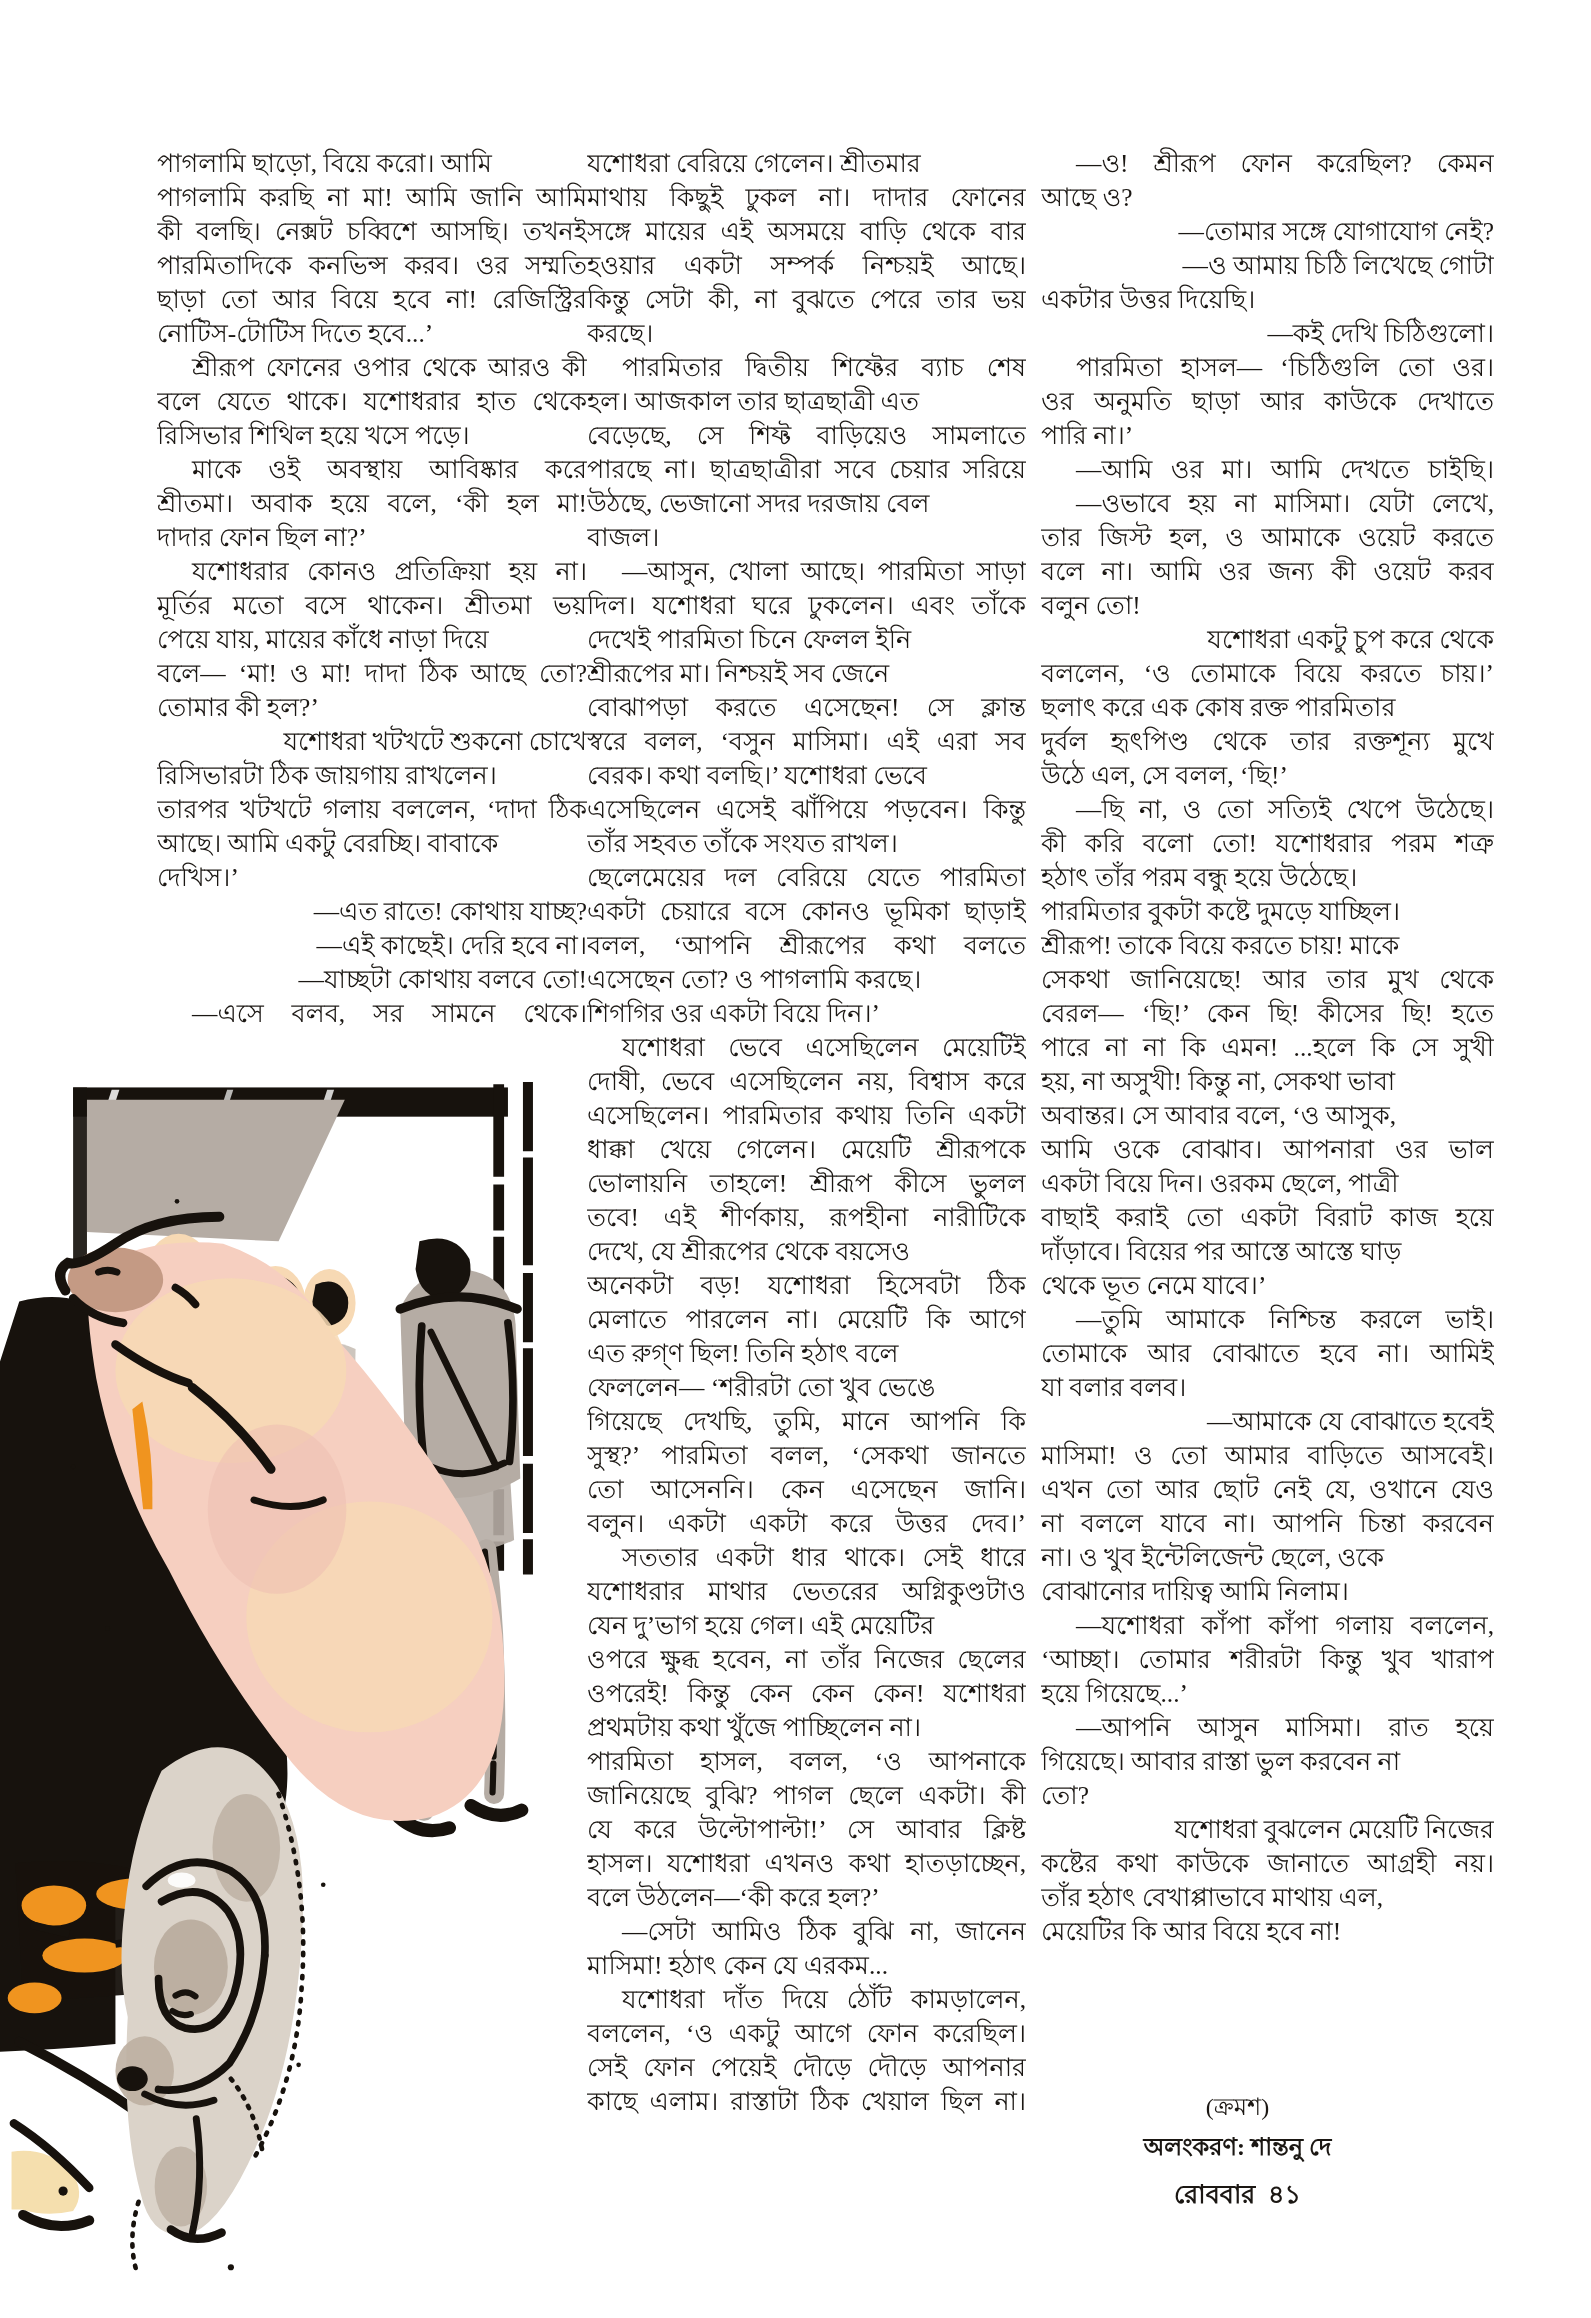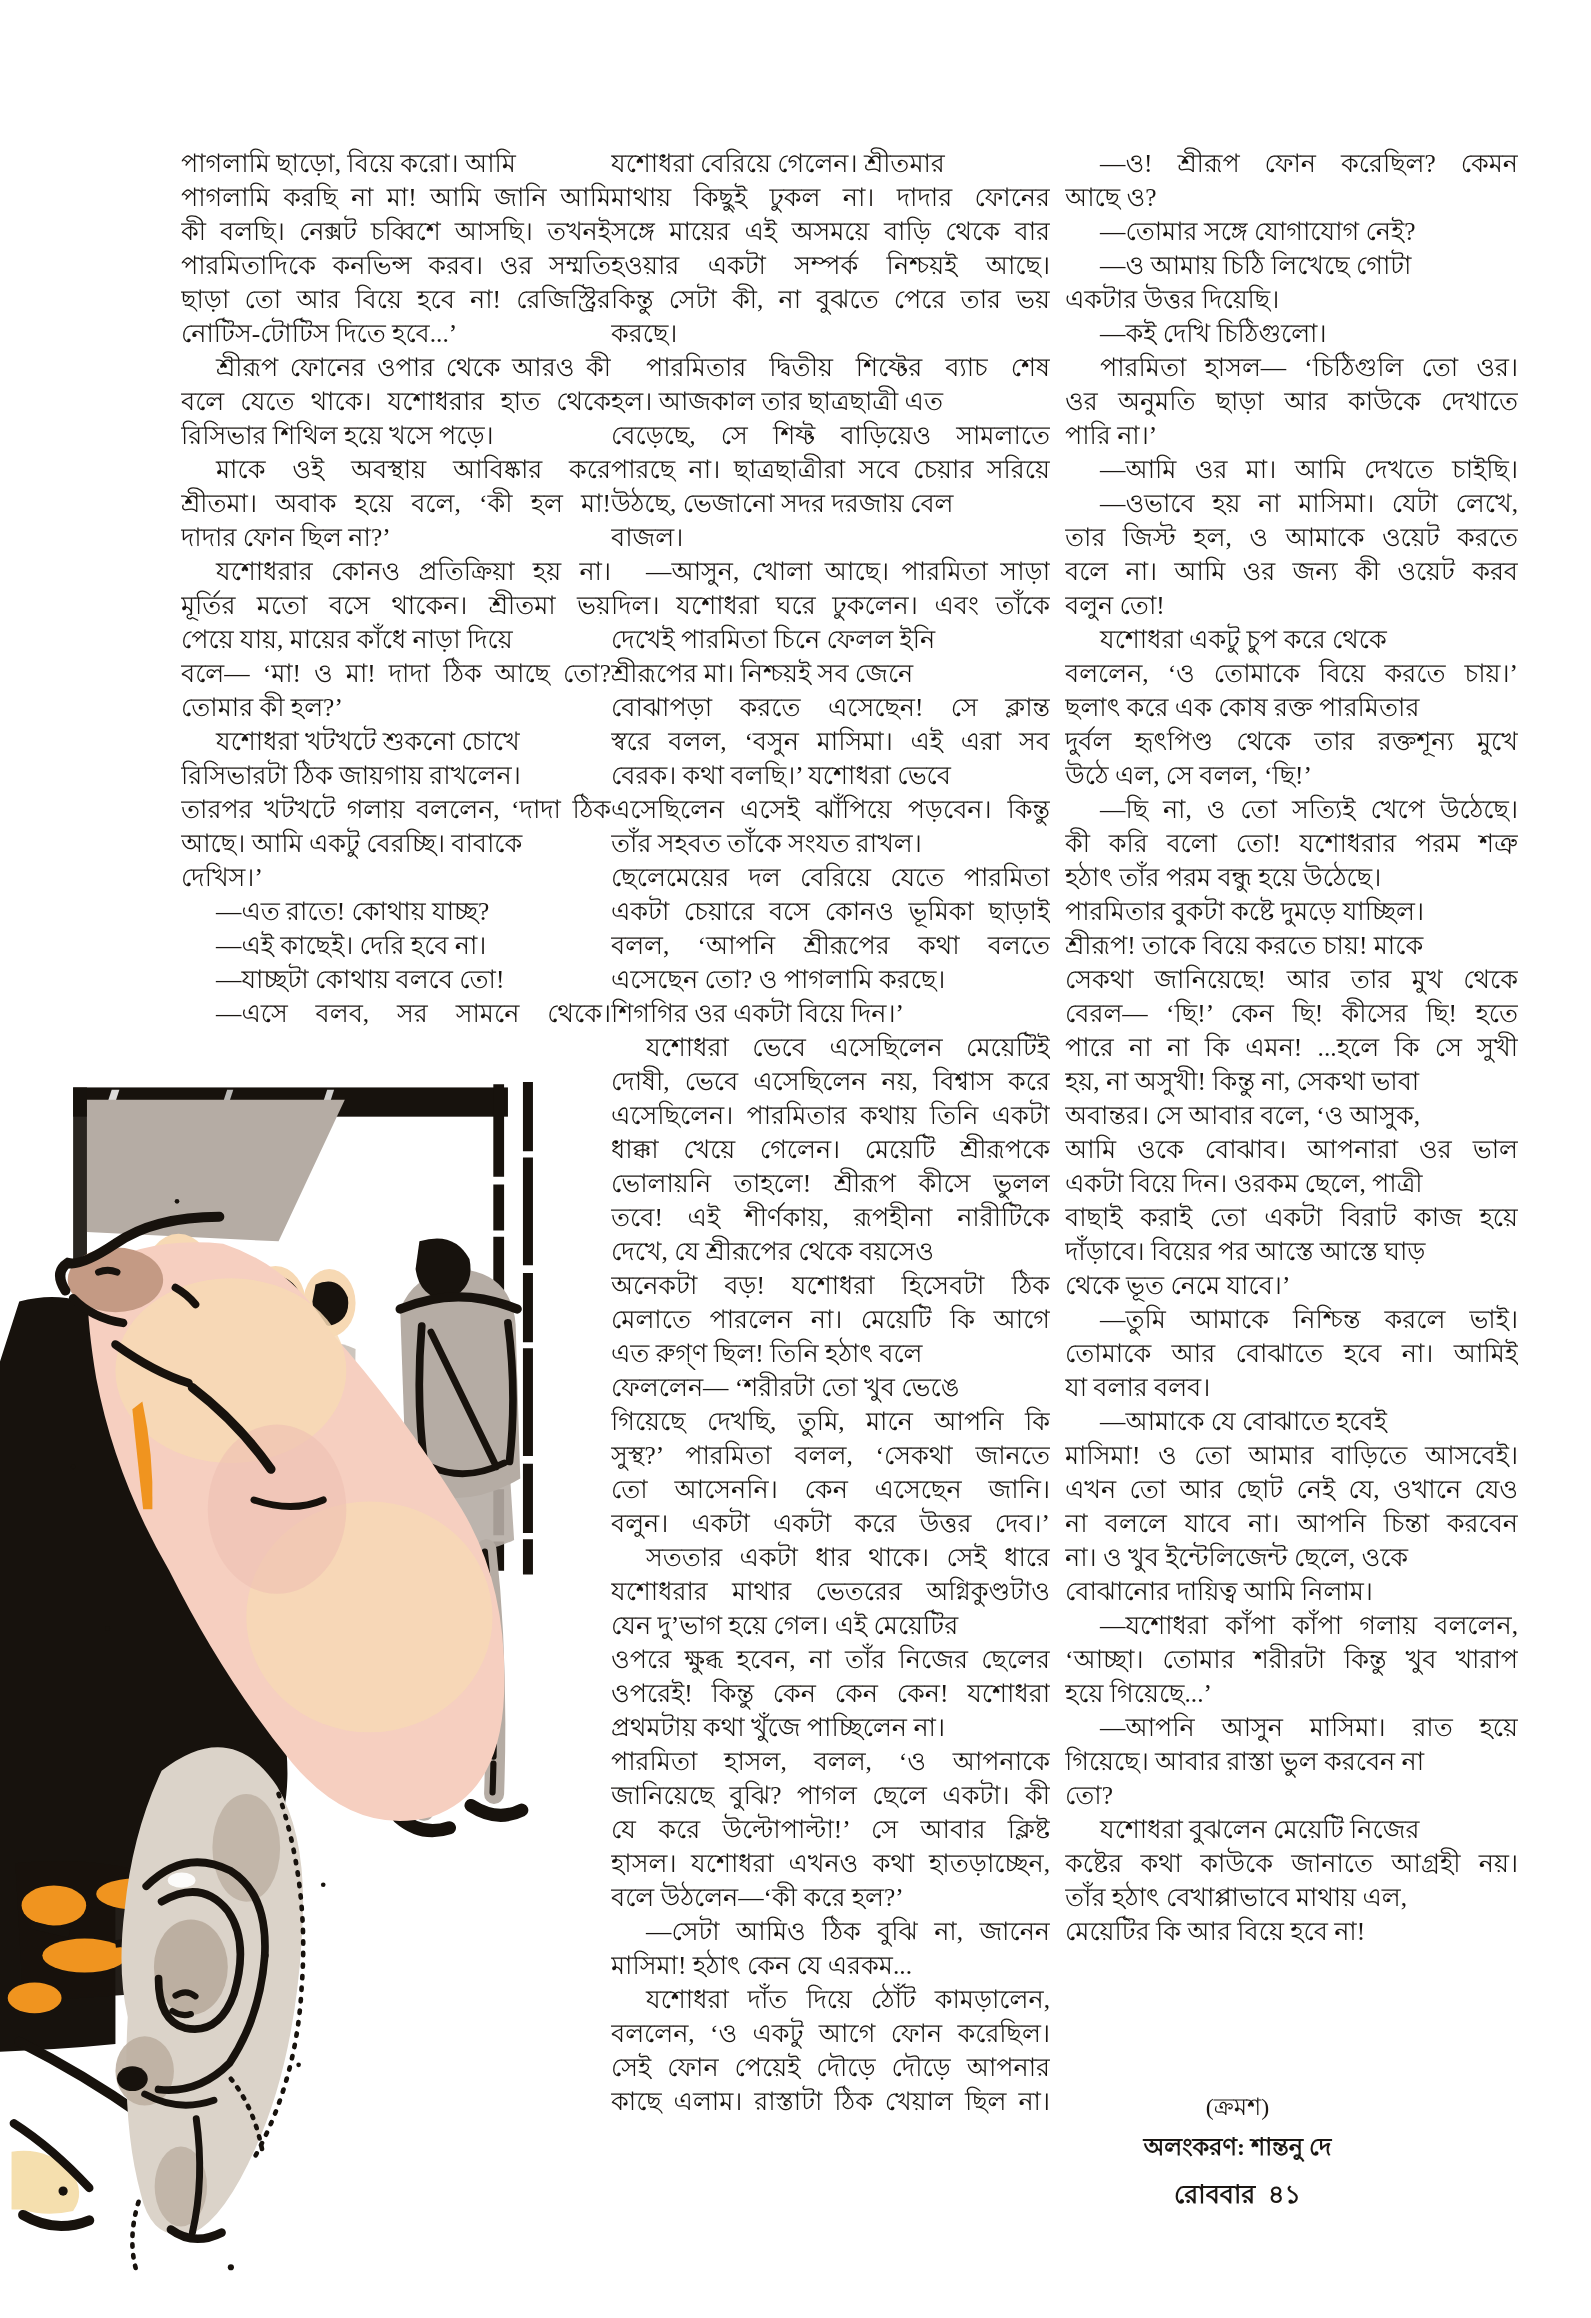--- a/index.html
+++ b/index.html
@@ -7,27 +7,27 @@
     position:relative;
     width:1591px;height:2319px;
     background:var(--c-paper,#ffffff);
     font-family:"Liberation Serif","DejaVu Serif",serif;
     color:var(--c-ink,#1b1713);
     overflow:hidden;
     margin:0 auto;
   }
   .col{
     position:absolute;top:146px;
-    font-size:25.4px;line-height:34px;margin-left:24px;
+    font-size:25.4px;line-height:34px;
   }
   .col-1{left:157px;width:430px;}
   .col-2{left:587px;width:439px;}
   .col-3{left:1041px;width:453px;}
   .ln{height:34px;white-space:nowrap;overflow:hidden;text-align:left;}
-  .ln.in{text-indent:35px;}
+  .ln.in{text-indent:35px;text-align:right;}
   .ln.j{text-align:justify;text-align-last:justify;}
   .footer-block{
     position:absolute;left:1041px;width:393px;text-align:center;
   }
   .serial{top:2088px;font-size:24px;}
   .credit{top:2128px;font-size:24px;font-weight:bold;}
   .pageno{top:2175px;font-size:25.4px;white-space:pre;font-weight:bold;}
   .illustration{position:absolute;left:0;top:1078px;width:785px;height:1241px;}
 </style>
 </head>

